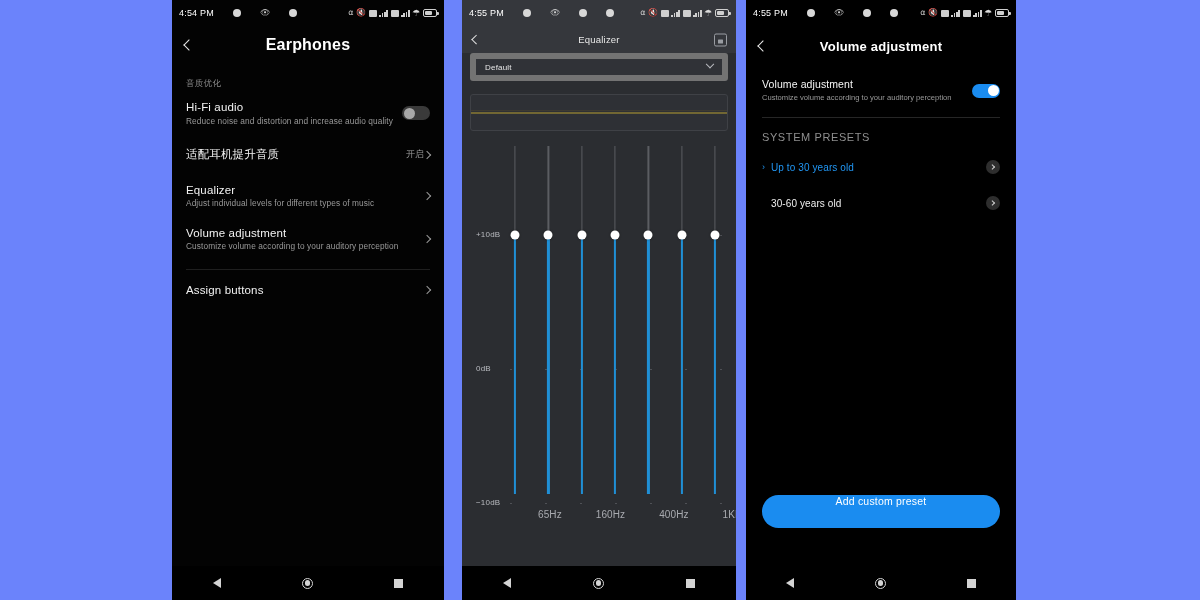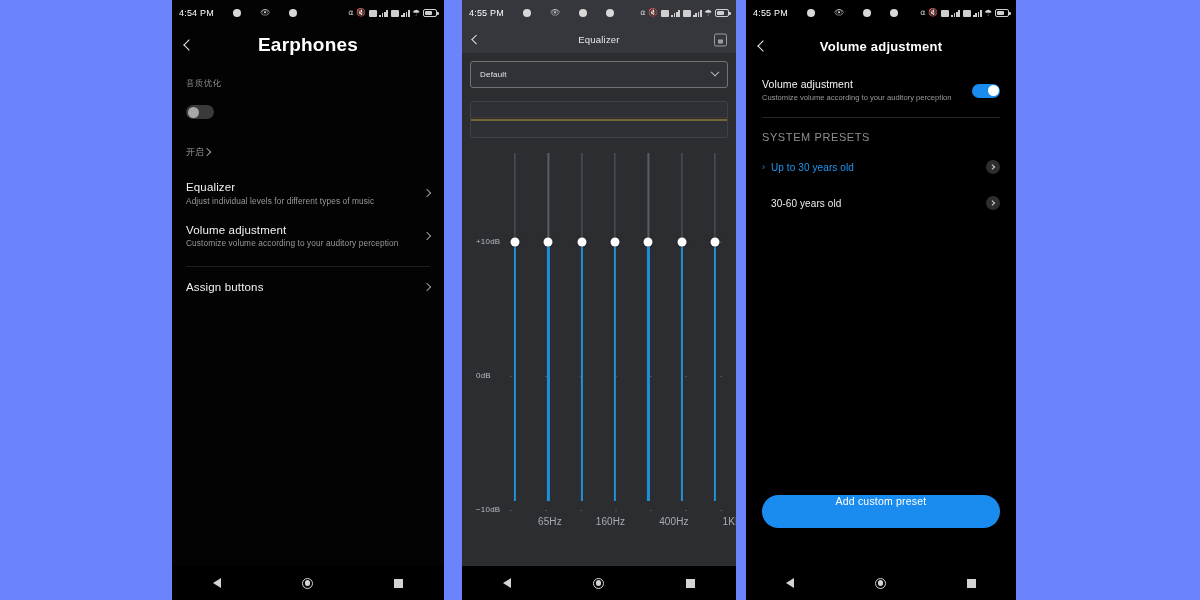--- a/index.html
+++ b/index.html
@@ -81,21 +81,21 @@
     width:8px;height:8px; border-left:1.6px solid #e9e9e9; border-bottom:1.6px solid #e9e9e9;
     transform: rotate(45deg); display:block;
   }
   .apptitle {
     position:absolute; left:0; right:0; text-align:center;
     pointer-events:none;
   }
 
   
   #phone1 .apphdr { height: 38px; }
-  #phone1 .apptitle { font-size: 19px; color:#fff; font-weight:600; letter-spacing:.2px;}
+  #phone1 .apptitle { font-size: 16px; color:#fff; font-weight:600; letter-spacing:.2px;}
   .p1body { flex:1 1 auto; padding: 0 14px; position:relative; }
   .sect-label {
     font-size: 8.5px; color:#8a8a8a; letter-spacing:.3px;
     padding-top: 14px; padding-bottom: 2px;
   }
   .row {
     display:flex; align-items:center; min-height: 40px;
     padding: 9px 0 9px 0;
   }
   .row .rtexts { flex:1 1 auto; min-width:0; }
@@ -130,21 +130,21 @@
     position:absolute; right:9px; top:50%; transform:translateY(-50%);
     width:13px;height:13px;border:1.2px solid #9a9da3; border-radius:2px;
     cursor:pointer;
   }
   .save-btn::after{
     content:""; position:absolute; left:3px; right:3px; bottom:1.5px; height:4px;
     background:#9a9da3; border-radius:.5px;
   }
   .eqmain { flex:1 1 auto; background:#2b2d31; padding: 0 8px; position:relative; }
   .preset-select {
-    margin-top: 8px; height: 27px; border:1px solid #737373; border-radius:3px;
+    margin-top: 0; height: 27px; border:6px solid #737373; border-radius:3px;
     background:#303237; display:flex; align-items:center; padding:8px 9px;
     cursor:pointer;
   }
   .preset-select .ptxt { flex:1 1 auto; font-size:8px; color:#e6e6e6; letter-spacing:.2px;}
   .chev-down {
     width:6px;height:6px;border-right:1.2px solid #b9bbc0;border-bottom:1.2px solid #b9bbc0;
     transform:rotate(45deg) translate(-2px,-2px); display:block;
   }
   .curvebox {
     margin-top: 13px; height: 37px; border:1px solid #3f4146; border-radius:3px;
@@ -276,26 +276,33 @@
       <div class="back-btn">
           <span class="chev-left"></span>
         </div>
       <div class="apptitle">Earphones</div>
     </div>
 
     <div class="p1body">
       <div class="sect-label">音质优化</div>
 
       <div class="row">
+        <div class="rtexts">
+          <div class="rtitle">Hi-Fi audio</div>
+          <div class="rsub">Reduce noise and distortion and increase audio quality</div>
+        </div>
         <div class="toggle">
             <span class="knob"></span>
           </div>
       </div>
 
       <div class="row">
+        <div class="rtexts">
+          <div class="rtitle">适配耳机提升音质</div>
+        </div>
         <div class="rval">开启</div>
         <span class="chev-right"></span>
       </div>
 
       <div class="row">
         <div class="rtexts">
           <div class="rtitle">Equalizer</div>
           <div class="rsub">Adjust individual levels for different types of music</div>
         </div>
         <span class="chev-right"></span>

